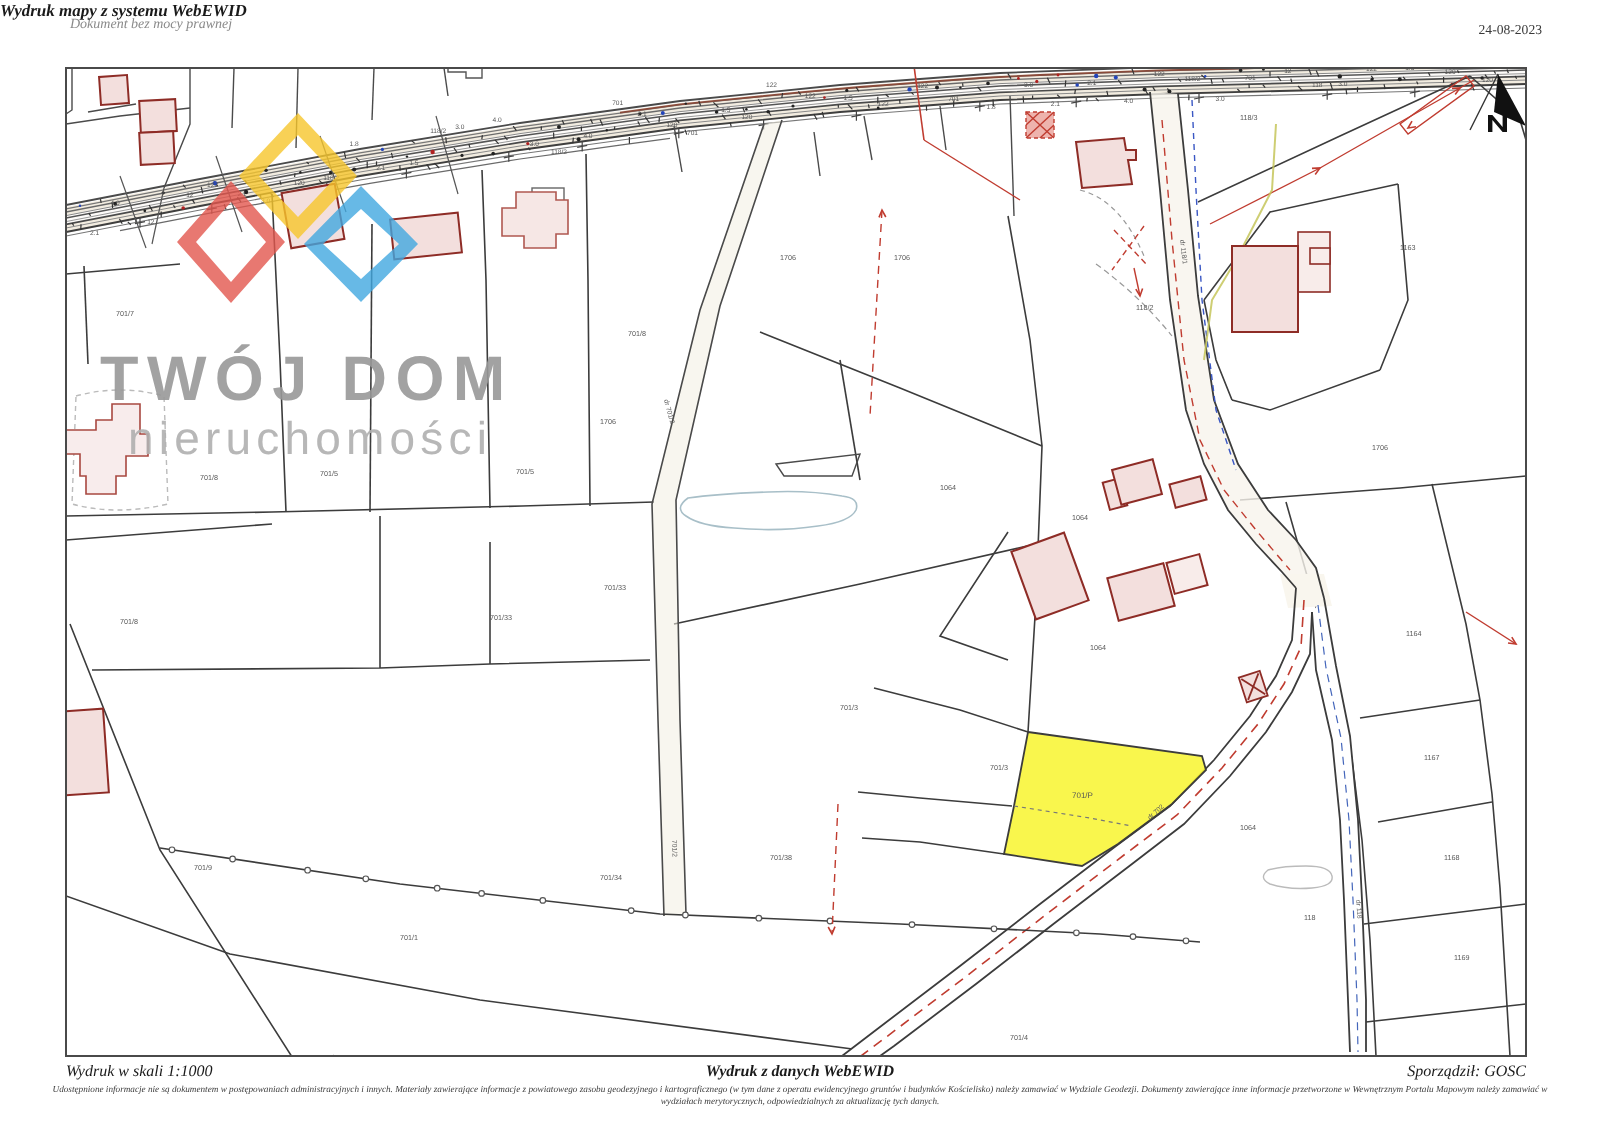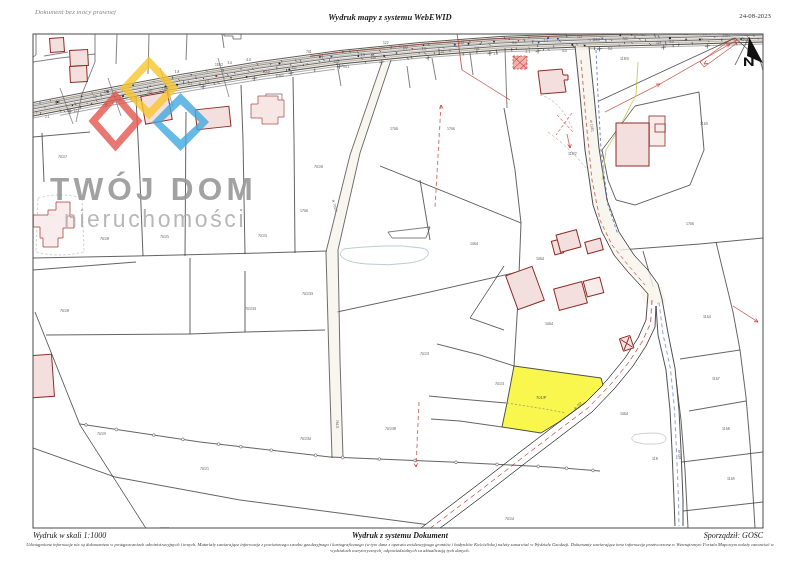--- a/index.html
+++ b/index.html
@@ -1,17 +1,17 @@
 <!DOCTYPE html>
 <html><head>
 <meta charset="utf-8">
 <style>
 html,body { margin:0; padding:0; background:#ffffff; width:800px; height:566px; overflow:hidden; }
 .hdr-left { position:absolute; left:35px; top:8px; font:italic 7px "Liberation Serif", serif; color:#8a8a8a;text-align:center; }
-.hdr-mid  { position:absolute; left:0; top:12px; width:780px; text-align:center; font:italic bold 8.5px "Liberation Serif", serif; color:#1a1a1a; }
+.hdr-mid  { position:absolute; left:0; top:0; width:780px; text-align:left; font:italic bold 8.5px "Liberation Serif", serif; color:#1a1a1a; }
 .hdr-date { position:absolute; right:29px; top:12px; font:6.8px "Liberation Serif", serif; color:#3a3a3a; }
 .ftr-left { position:absolute; left:33px; top:531px; font:italic 8px "Liberation Serif", serif; color:#1a1a1a; }
 .ftr-mid  { position:absolute; left:0; top:531px; width:800px; text-align:center; font:italic bold 8px "Liberation Serif", serif; color:#1a1a1a; }
 .ftr-right{ position:absolute; right:37px; top:531px; font:italic 8px "Liberation Serif", serif; color:#1a1a1a; }
 .ftr-fine { position:absolute; left:8px; top:542px; width:784px; text-align:center; font:italic 4.6px "Liberation Serif", serif; color:#3a3a3a; line-height:5.8px; }
 </style>
 </head>
 <body>
 <svg width="800" height="566" viewBox="0 0 800 566">
 <rect x="0" y="0" width="800" height="566" fill="#ffffff"></rect>
@@ -481,16 +481,16 @@
 <path d="M180.500000,93.000000 L209.000000,122.000000 L180.500000,151.000000 L152.000000,122.000000 Z M180.500000,104.500000 L199.500000,122.000000 L180.500000,139.500000 L161.500000,122.000000 Z" fill="#41a8e0" fill-rule="evenodd" opacity="0.8"></path>
 <text x="50" y="200" font-size="31.5" font-weight="bold" fill="#999999" opacity="0.9" font-family="Liberation Sans, sans-serif" letter-spacing="4.2">TWÓJ DOM</text>
 <text x="64" y="227" font-size="23" fill="#b0b0b0" opacity="0.9" font-family="Liberation Sans, sans-serif" letter-spacing="2.6">nieruchomości</text>
 </g>
 <rect x="33" y="34" width="730" height="494" fill="none" stroke="#4a4a4a" stroke-width="1"></rect>
 </svg>
 <div class="hdr-left">Dokument bez mocy prawnej</div>
 <div class="hdr-mid">Wydruk mapy z systemu WebEWID</div>
 <div class="hdr-date">24-08-2023</div>
 <div class="ftr-left">Wydruk w skali 1:1000</div>
-<div class="ftr-mid">Wydruk z systemu Dokument</div>
+<div class="ftr-mid">Wydruk z danych WebEWID</div>
 <div class="ftr-right">Sporządził: GOSC</div>
 <div class="ftr-fine">Udostępnione informacje nie są dokumentem w postępowaniach administracyjnych i innych. Materiały zawierające informacje z powiatowego zasobu geodezyjnego i kartograficznego (w tym dane z operatu ewidencyjnego gruntów i budynków Kościelisko) należy zamawiać w Wydziale Geodezji. Dokumenty zawierające inne informacje przetworzone w Wewnętrznym Portalu Mapowym należy zamawiać w<br>wydziałach merytorycznych, odpowiedzialnych za aktualizację tych danych.</div>
 
 
 </body></html>

